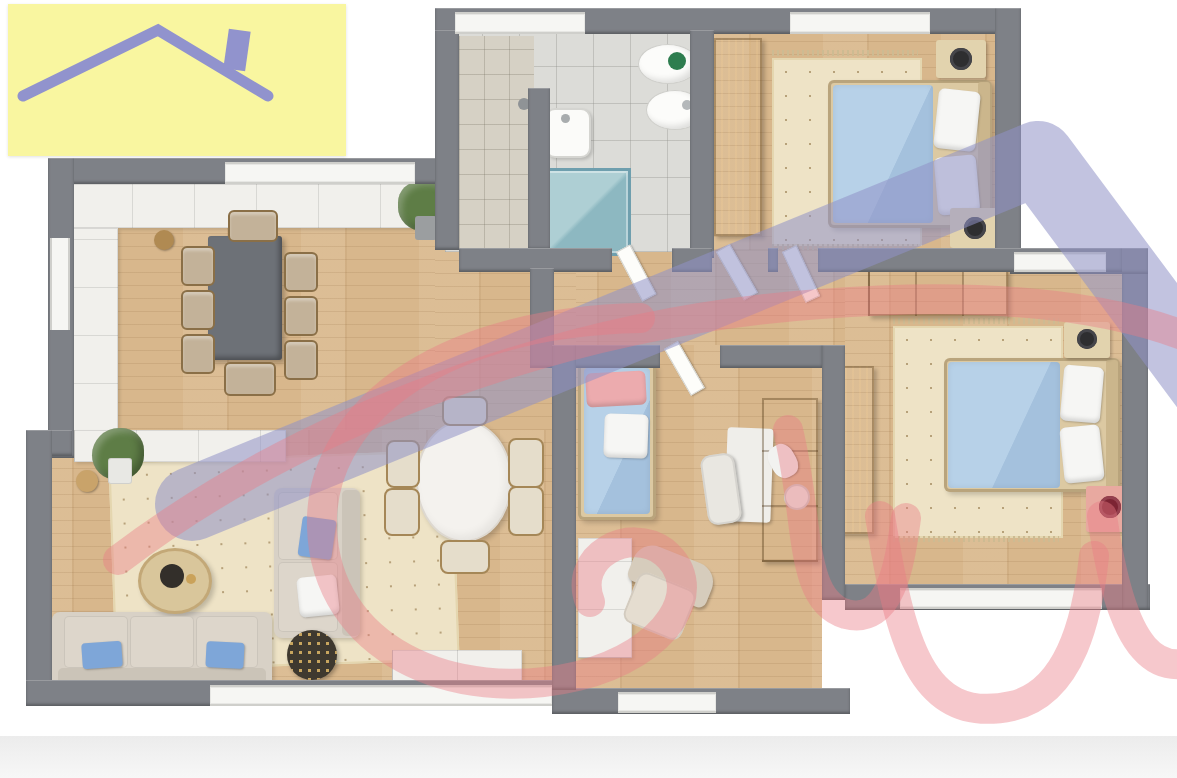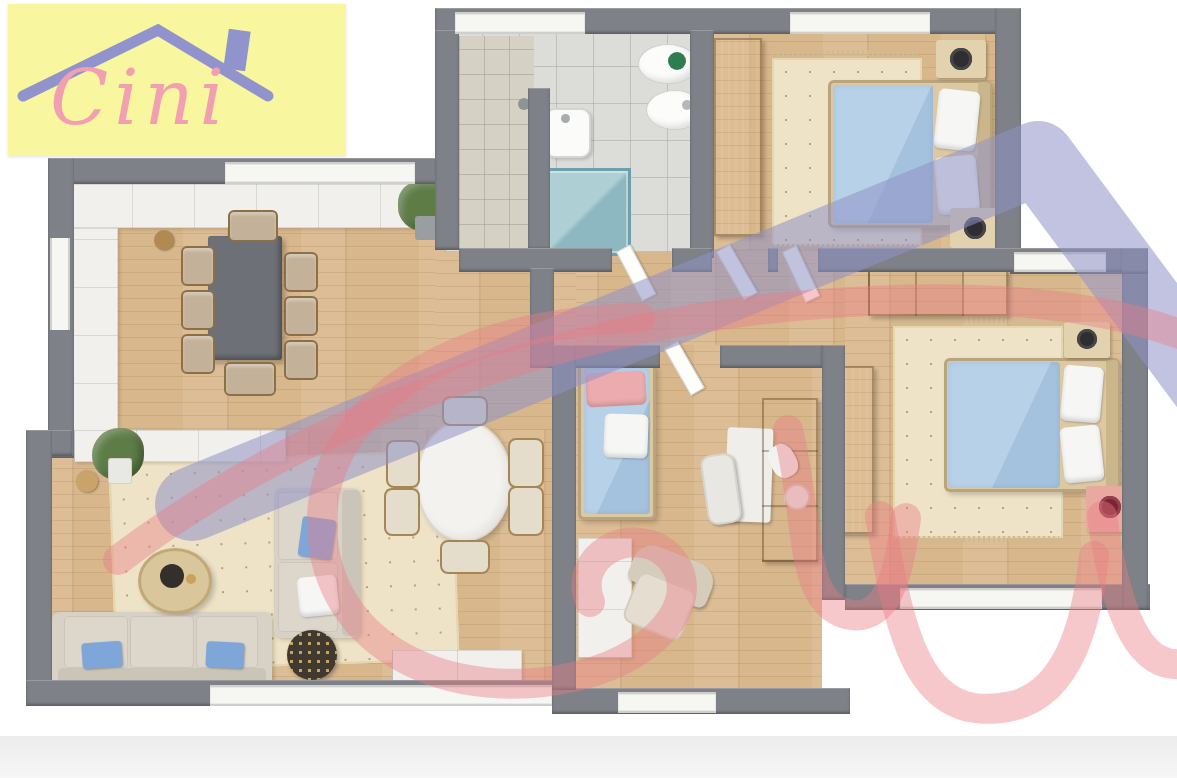--- a/index.html
+++ b/index.html
@@ -233,16 +233,15 @@
       <path d="M 880 516 C 900 640 920 726 1012 706 C 1072 692 1088 614 1094 556"></path>
       <path d="M 1102 516 C 1120 640 1152 702 1232 640"></path>
     </g>
   </svg>
 
   <div class="abs logo" style="left:8px;top:4px;width:338px;height:152px">
     <svg width="338" height="152" viewBox="0 0 338 152" style="position:absolute;left:0;top:0">
       <polyline points="15,92 150,26 260,92" fill="none" stroke="var(--pal-logo-roof,#9193cd)" stroke-width="11" stroke-linecap="round"></polyline>
       <rect x="218" y="26" width="22" height="40" fill="var(--pal-logo-roof,#9193cd)" transform="rotate(8 229 46)"></rect>
     </svg>
-    <div class="logo-text">Cini</div>
   </div>
 
 </div>
 
 </body></html>

